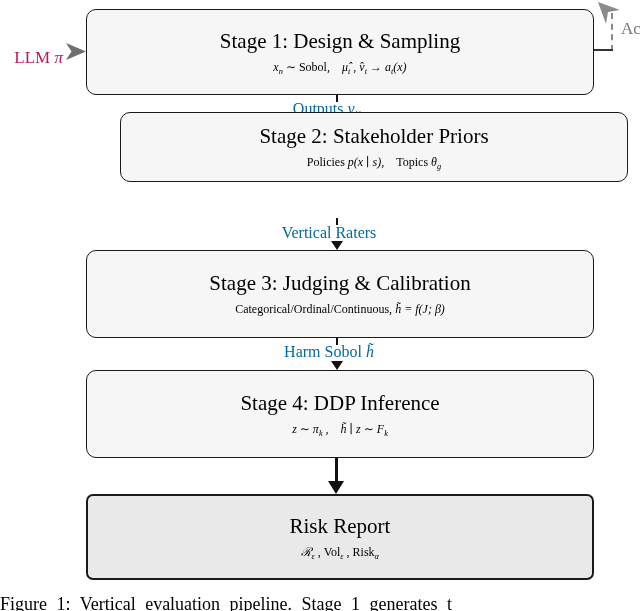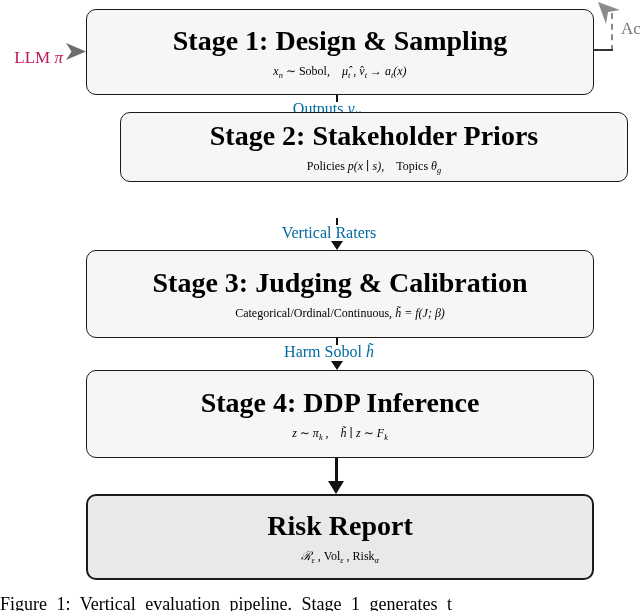--- a/index.html
+++ b/index.html
@@ -24,22 +24,22 @@
     flex-direction: column;
     align-items: center;
     justify-content: center;
     gap: 7px;
   }
   .stage-box.report {
     background: #e9e9e9;
     border-width: 2px;
   }
   .stage-title {
-    font-weight: bold;
-    font-size: 28px;
+    font-weight: normal;
+    font-size: 21px;
     line-height: 1.1;
     white-space: nowrap;
   }
   .stage-math {
     font-size: 12px;
     line-height: 1.2;
     white-space: nowrap;
   }
   .math { font-style: italic; }
   .math .rm { font-style: normal; }
@@ -184,20 +184,20 @@
   <div class="arrow-head-small" style="top:361px;"></div>
 
   <div class="stage-box" style="top:370px;height:88px;">
     <div class="stage-title">Stage 4: DDP Inference</div>
     <div class="stage-math math">z ∼ π<sub>k</sub> , h̃ ∣ z ∼ F<sub>k</sub></div>
   </div>
 
   <div class="thick-arrow-line"></div>
   <div class="thick-arrow-head"></div>
 
-  <div class="stage-box report" style="top:494px;height:86px;">
+  <div class="stage-box report" style="top:494px;height:86px;border-radius:7px;">
     <div class="stage-title">Risk Report</div>
     <div class="stage-math math">ℛ<sub>ε</sub> , <span class="rm">Vol</span><sub>ε</sub> , <span class="rm">Risk</span><sub>α</sub></div>
   </div>
 
   <div class="caption">Figure 1: Vertical evaluation pipeline. Stage 1 generates t</div>
 
 </div>
 
 </body></html>

